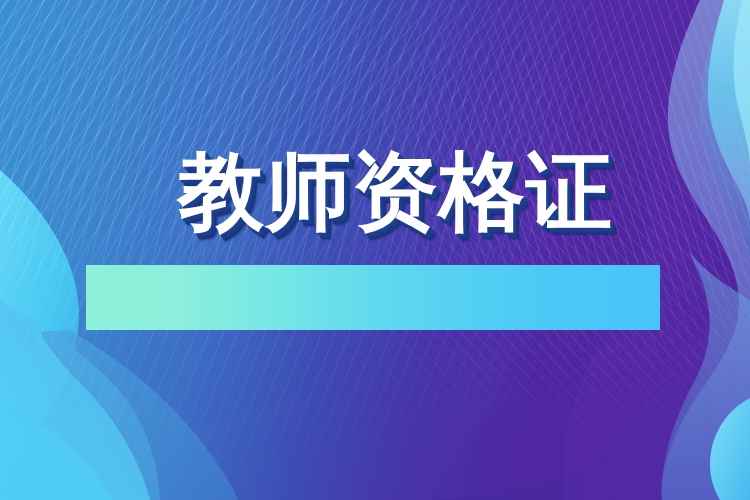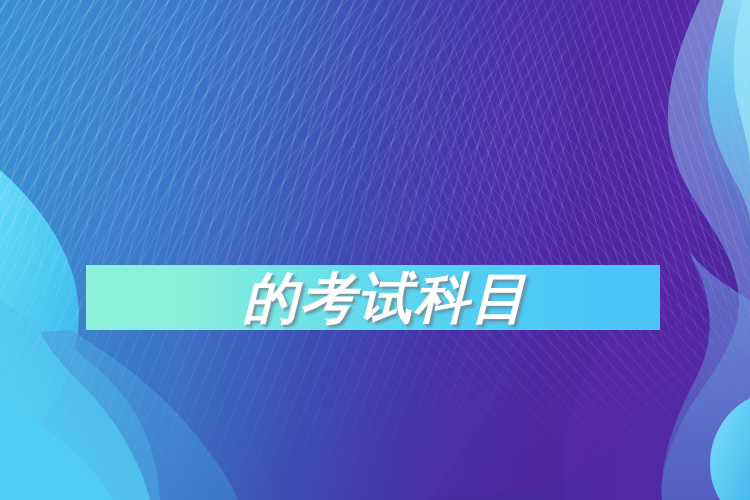--- a/index.html
+++ b/index.html
@@ -230,18 +230,18 @@
              C563,480 564,492 566,500 L430,500 C470,440 520,370 546,290 C572,204 572,96 560,0 Z" fill="url(#gDeepP)" opacity=".18"></path>
   </svg>
 
   <div class="layer" id="bg-lines-tl"></div>
   <div class="layer" id="bg-lines-tl2"></div>
   <div class="layer" id="bg-lines-mid"></div>
   <div class="layer" id="bg-lines-bottom"></div>
   <div class="layer" id="bg-lines-purple"></div>
   <div class="layer" id="bg-lines-purple2"></div>
 
+  <div id="title">教师资格证</div>
 
   <div id="subtitle-bar"></div>
 
-  <div id="subtitle">的考试科目</div>
 
 </div>
 
 </body></html>

